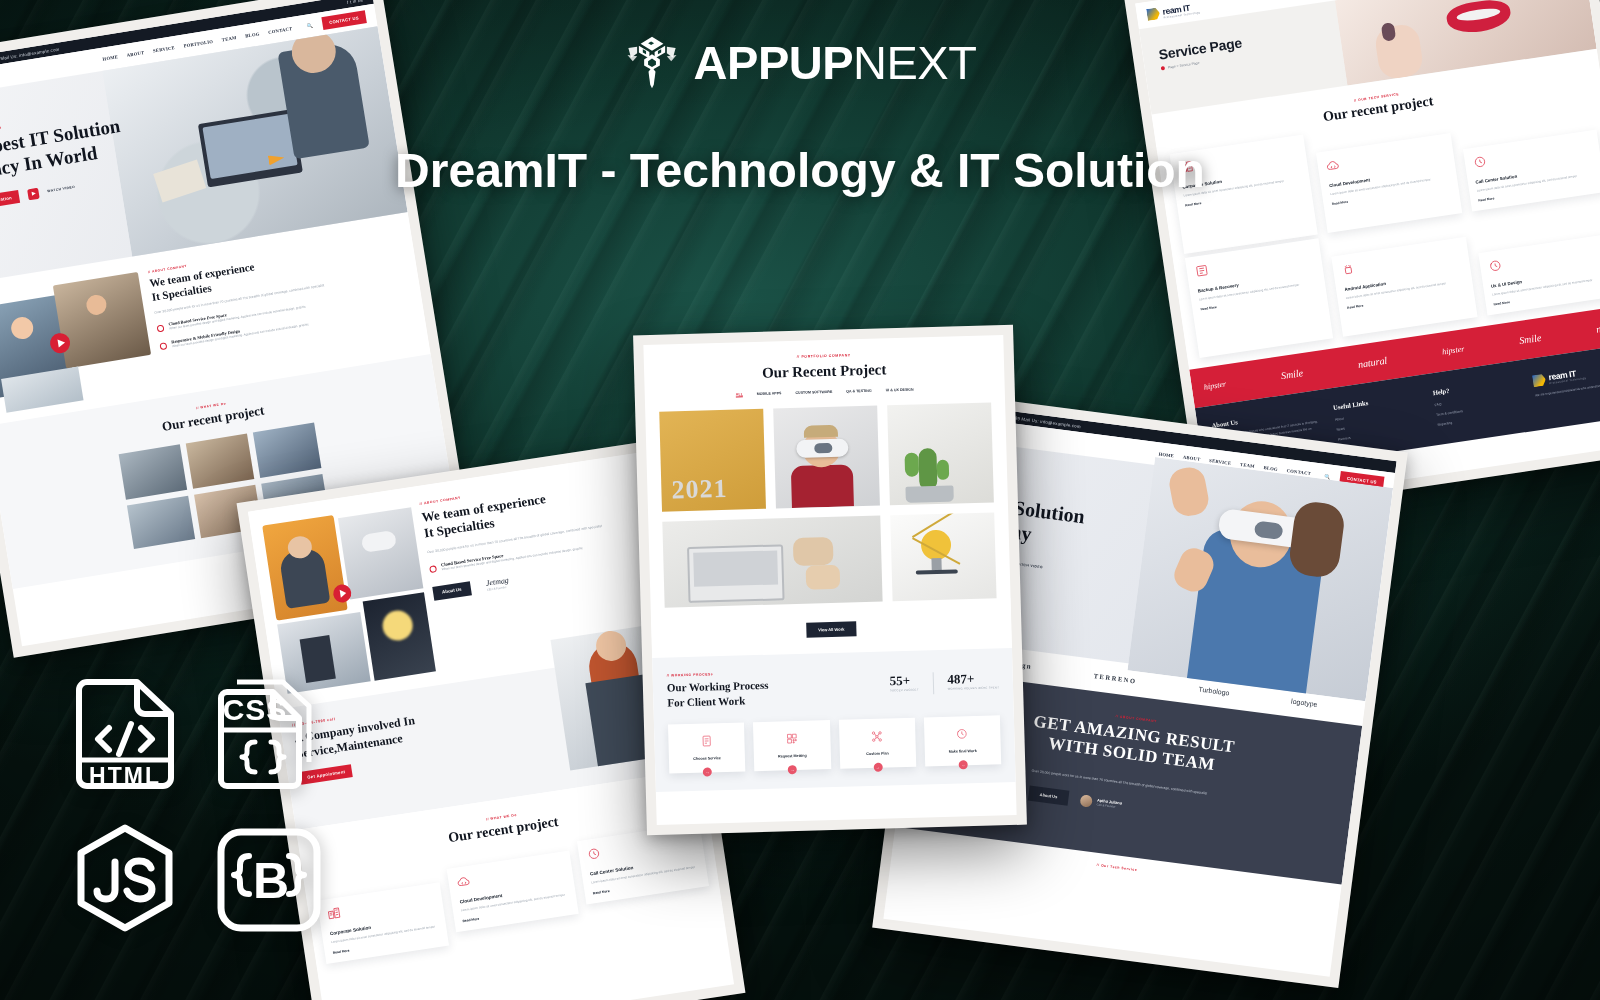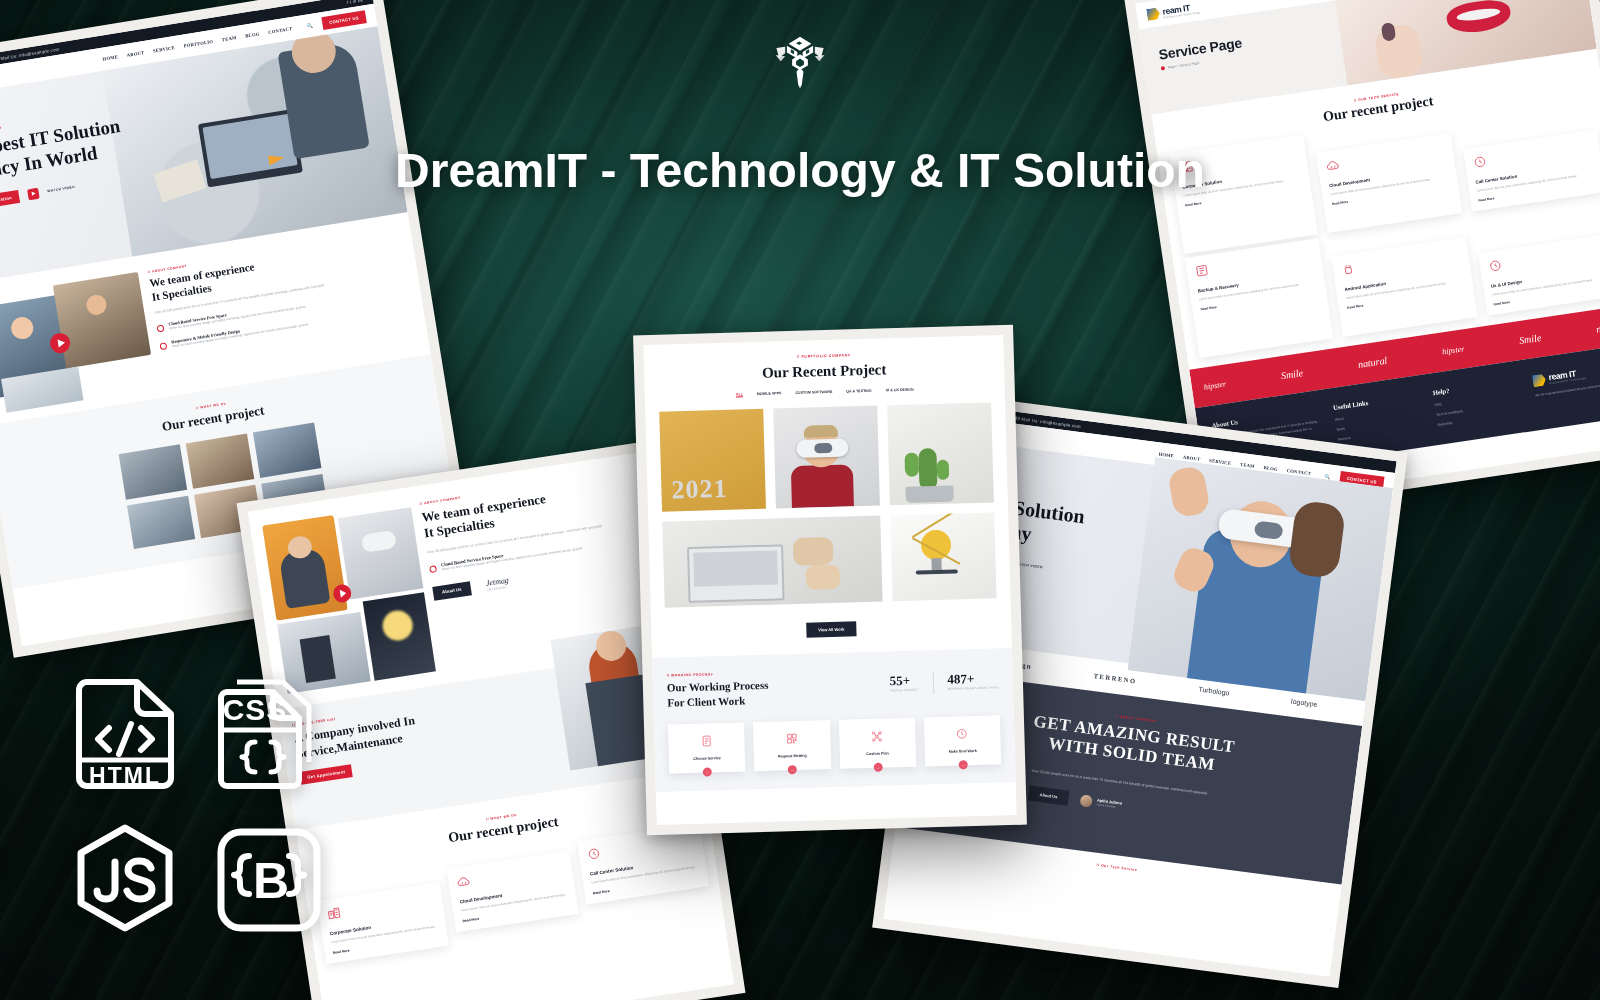--- a/index.html
+++ b/index.html
@@ -675,20 +675,21 @@
           <path d="M42.5 17.4 L42.5 21.1 L38.8 23.2 L38.8 19.5 Z" fill="#0d3a30"></path>
           <path d="M5 16 L15 14.5 L15 22 L8 27 Z" opacity="0.92"></path>
           <path d="M59 16 L56 27 L49 22 L49 14.5 Z" opacity="0.92"></path>
           <path d="M4 24 L15 25.5 L10 31 Z" opacity="0.8"></path>
           <path d="M60 24 L54 31 L49 25.5 Z" opacity="0.8"></path>
           <path d="M32 23 L41 29 L41 36 L32 41 L23 36 L23 29 Z"></path>
           <path d="M32 28 L36.5 31 L36.5 35 L32 37.6 L27.5 35 L27.5 31 Z" fill="#0d3a30"></path>
           <path d="M32 38 L36 43 L34 58 L32 62 L30 58 L28 43 Z"></path>
         </g>
       </svg>
+      <div class="logo-text"><span class="b">APPUP</span><span class="l">NEXT</span></div>
     </div>
     <div class="title">DreamIT - Technology &amp; IT Solution</div>
   </div>
 
   <div class="tech">
     <div class="tech-item">
       <svg width="104" height="116" viewBox="0 0 104 116" fill="none" stroke="#fff" stroke-width="6" stroke-linejoin="round">
         <path d="M6 14a8 8 0 0 1 8-8h50l34 32v64a8 8 0 0 1-8 8H14a8 8 0 0 1-8-8Z"></path>
         <path d="M64 6v24a8 8 0 0 0 8 8h26"></path>
         <path d="M6 84h92" stroke-width="5"></path>

